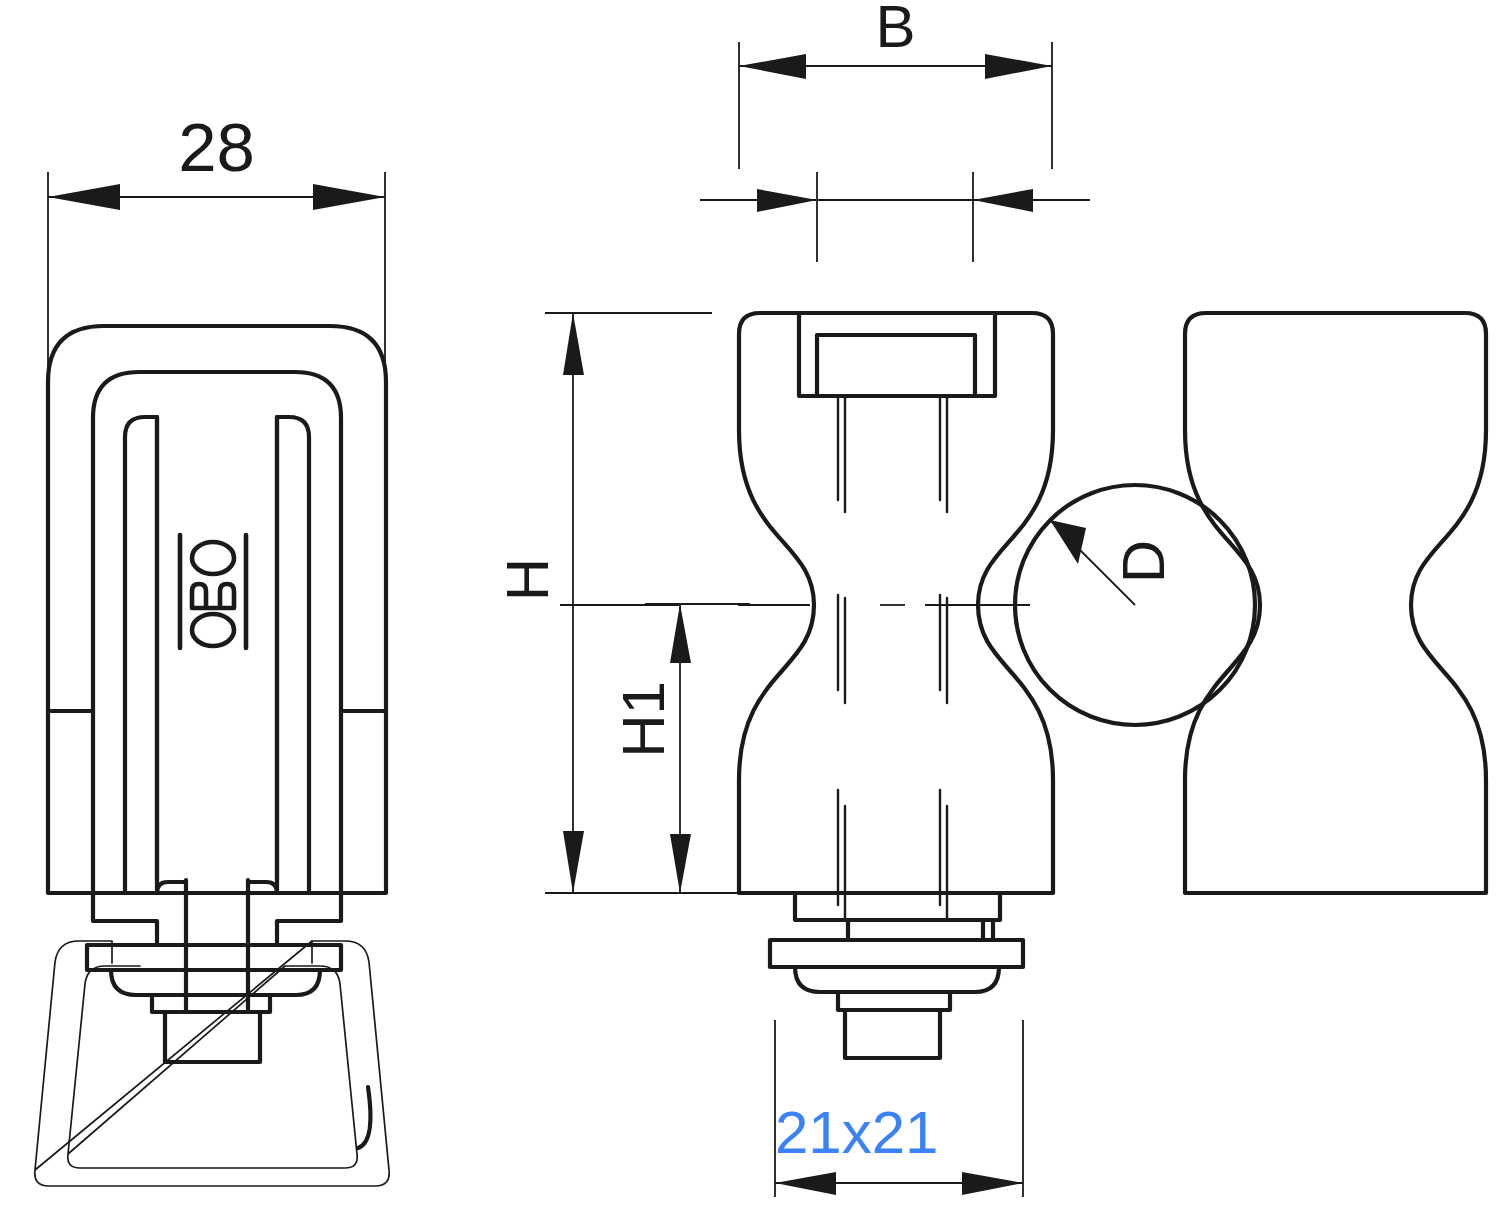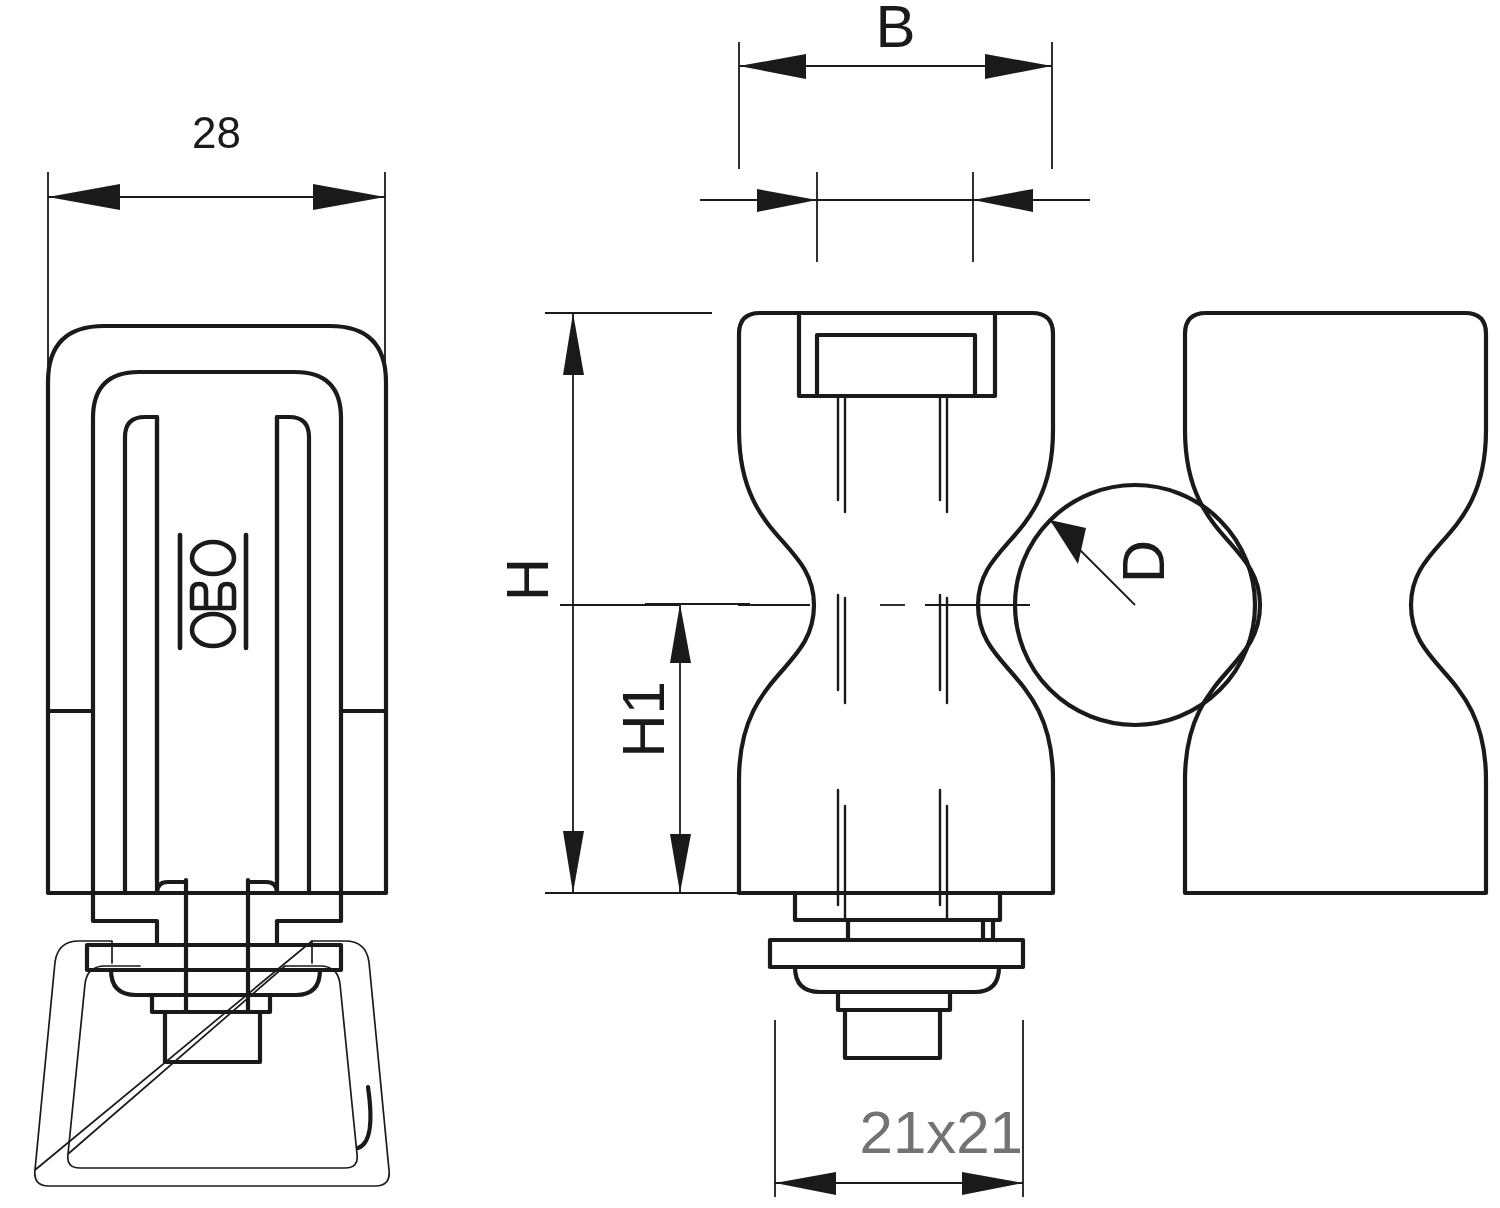--- a/index.html
+++ b/index.html
@@ -304,34 +304,34 @@
       <line class="extline" x1="775" y1="1020" x2="775" y2="1197"></line>
       <line class="extline" x1="1023" y1="1020" x2="1023" y2="1197"></line>
       <line class="dimline" x1="775" y1="1183" x2="1023" y2="1183"></line>
       <polygon class="arrowhead" points="775,1183 836,1172 836,1195"></polygon>
       <polygon class="arrowhead" points="1023,1183 962,1172 962,1195"></polygon>
     </g>
 
   </svg>
 
   <div class="label label-28" style="position:absolute; left:48px; top:108px; width:337px; text-align:center;
-              font-size:44px; color:#1a1a1a; font-family:'Liberation Sans', sans-serif;">28</div>
+              font-size:69px; color:#1a1a1a; font-family:'Liberation Sans', sans-serif;">28</div>
 
   <div class="label label-b" style="position:absolute; left:739px; top:-8px; width:313px; text-align:center;
               font-size:60px; color:#1a1a1a; font-family:'Liberation Sans', sans-serif;">B</div>
 
 
   <div class="label label-h" style="position:absolute; left:467px; top:545px; width:120px; text-align:center;
               font-size:60px; color:#1a1a1a; font-family:'Liberation Sans', sans-serif;
               transform:rotate(-90deg); transform-origin:center center;">H</div>
 
   <div class="label label-h1" style="position:absolute; left:563px; top:685px; width:160px; text-align:center;
               font-size:60px; color:#1a1a1a; font-family:'Liberation Sans', sans-serif;
               transform:rotate(-90deg); transform-origin:center center;">H1</div>
 
   <div class="label label-d" style="position:absolute; left:1098px; top:527px; width:90px; text-align:center;
               font-size:60px; color:#1a1a1a; font-family:'Liberation Sans', sans-serif;
               transform:rotate(-90deg); transform-origin:center center;">D</div>
 
-  <div class="label label-21x21" style="position:absolute; left:775px; top:1098px; width:248px; text-align:right;
-              font-size:60px; color:#737373; font-family:'Liberation Sans', sans-serif;">21x21</div>
+  <div class="label label-21x21" style="position:absolute; left:775px; top:1098px; width:248px; text-align:left;
+              font-size:60px; color:#3b82f6; font-family:'Liberation Sans', sans-serif;">21x21</div>
 
 </div>
 
 </body></html>

